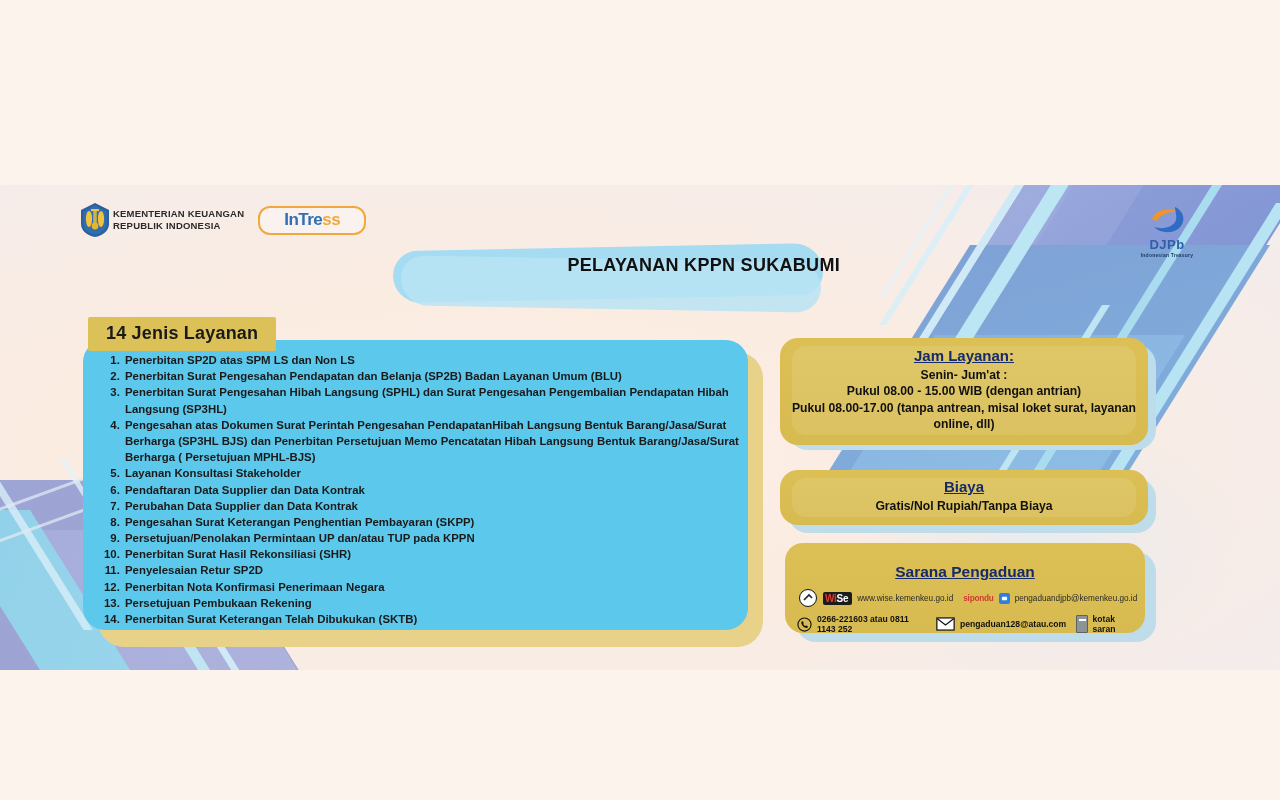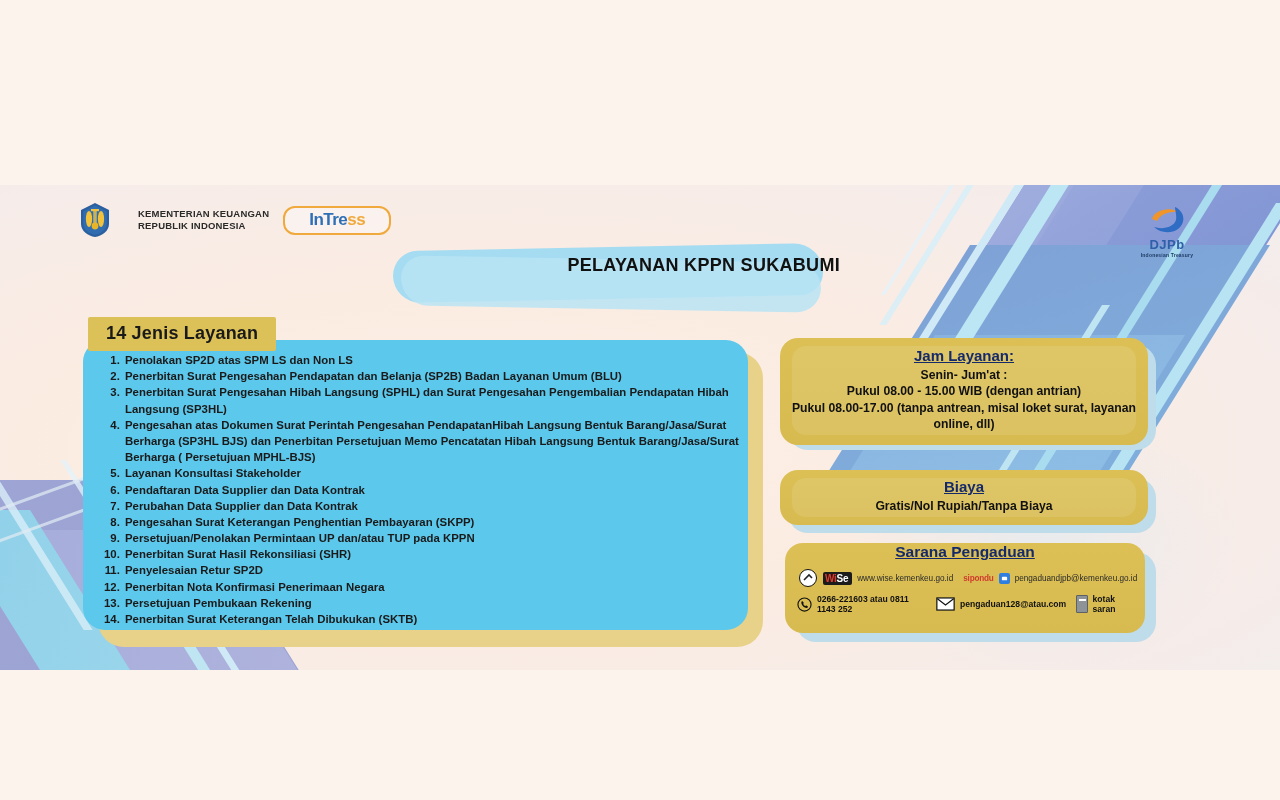--- a/index.html
+++ b/index.html
@@ -67,21 +67,21 @@
   .bl7 { left: 60px;   bottom: 90px;  width: 6px;   height: 120px; background: #e3f3fa; transform: skewX(32deg); opacity:.75;}
 
   
   .ln { position:absolute; height:3px; background:#dfeaf2; opacity:.75; transform: rotate(-20deg); transform-origin:left center;}
 
   
   .logo-row {
     position: absolute; left: 78px; top: 202px;
     display: flex; align-items: center; gap: 14px;
   }
-  .kemenkeu { display:flex; align-items:center; gap:26px;justify-content:space-between; }
+  .kemenkeu { display:flex; align-items:center; gap:1px;justify-content:space-between; }
   .kemenkeu-text { line-height: 1.25; }
   .kemenkeu-text div {
     font-size: 9.5px; font-weight: bold; color: #2a2a2a; letter-spacing: .2px;
   }
   .intress-box {
     border: 2px solid #f0a93c; border-radius: 12px;
     padding: 2px 24px 3px; display:flex; align-items:center;
     background: rgba(255,255,255,.35);
     justify-content: flex-end;
   }
@@ -166,21 +166,21 @@
 
   
   .biaya-shadow { left: 788px; top: 478px; width: 368px; height: 55px; }
   .biaya-card   { left: 780px; top: 470px; width: 368px; height: 55px; }
   .biaya-inner  { left: 12px;  top: 8px;   width: 344px; height: 39px; }
   .biaya-body   { position:absolute; left: 8px; top: 8px; width: 352px; }
 
   
   .peng-shadow  { left: 796px; top: 552px; width: 360px; height: 90px; }
   .peng-card    { left: 785px; top: 543px; width: 360px; height: 90px; }
-  .peng-body    { position:absolute; left: 0; top: 0; width: 360px; }
+  .peng-body    { position:absolute; left: 0; top: 20px; width: 360px; }
 
   .peng-row {
     display:flex; align-items:center; justify-content:center;
     gap: 10px; margin-top: 8px; padding: 0 10px;
   }
   .peng-item { display:flex; align-items:center; gap:5px; }
   .peng-text { font-size: 8.2px; color:#2a2a2a; font-weight:400; }
   .peng-text-b { font-size: 8.6px; color:#111; font-weight:bold; }
 
   
@@ -285,21 +285,21 @@
     <div class="title-wrap" style="top:52px;">
       <div class="brush"></div>
       <div class="brush2"></div>
       <div class="title-text">PELAYANAN KPPN SUKABUMI</div>
     </div>
 
     <div class="services-shadow" style="top:167px;"></div>
     <div class="services-card" style="top:155px;"></div>
     <div class="services-badge" style="top:132px;">14 Jenis Layanan</div>
     <ol class="services-list" style="top:167px;">
-        <li>Penolakan SP2D atas SPM LS dan Non LS</li>
+        <li>Penerbitan SP2D atas SPM LS dan Non LS</li>
         <li>Penerbitan Surat Pengesahan Pendapatan dan Belanja (SP2B) Badan Layanan Umum (BLU)</li>
         <li>Penerbitan Surat Pengesahan Hibah Langsung (SPHL) dan Surat Pengesahan Pengembalian Pendapatan Hibah Langsung (SP3HL)</li>
         <li>Pengesahan atas Dokumen Surat Perintah Pengesahan PendapatanHibah Langsung Bentuk Barang/Jasa/Surat Berharga (SP3HL BJS) dan Penerbitan Persetujuan Memo Pencatatan Hibah Langsung Bentuk Barang/Jasa/Surat Berharga ( Persetujuan MPHL-BJS)</li>
         <li>Layanan Konsultasi Stakeholder</li>
         <li>Pendaftaran Data Supplier dan Data Kontrak</li>
         <li>Perubahan Data Supplier dan Data Kontrak</li>
         <li>Pengesahan Surat Keterangan Penghentian Pembayaran (SKPP)</li>
         <li>Persetujuan/Penolakan Permintaan UP dan/atau TUP pada KPPN</li>
         <li>Penerbitan Surat Hasil Rekonsiliasi (SHR)</li>
         <li>Penyelesaian Retur SP2D</li>

